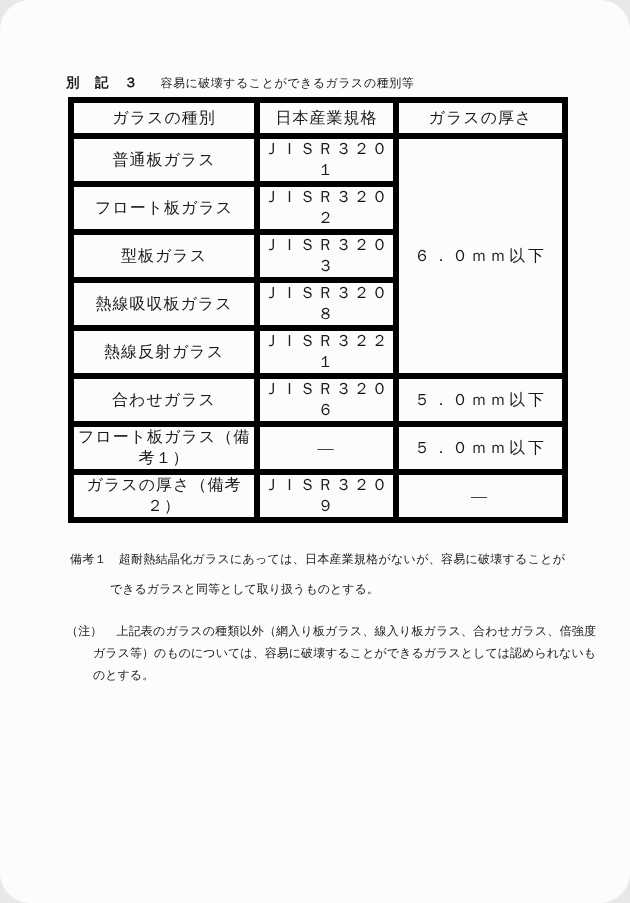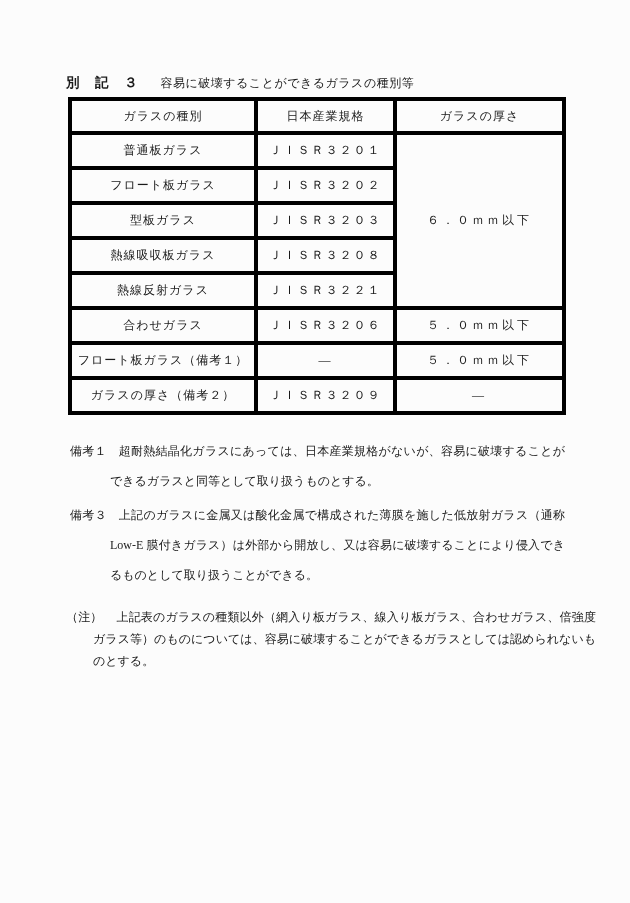--- a/index.html
+++ b/index.html
@@ -12,20 +12,21 @@
     width: 630px;
     height: 903px;
     margin: 0 auto;
     background: #fcfcfc;
     color: #1a1a1a;
     font-family: "Liberation Serif", "DejaVu Serif", serif;
     font-size: 12px;
     box-sizing: border-box;
     padding: 74px 62px 0 66px;
     overflow: hidden;
+    border-radius: 30px;
   }
   
   .doc-title {
     white-space: nowrap;
     height: 18px;
     line-height: 18px;
   }
   .title-label {
     font-weight: bold;
     font-size: 13.5px;
@@ -38,25 +39,25 @@
   }
   
   table.glass-table {
     border-collapse: collapse;
     table-layout: fixed;
     width: 498px;
     margin: 5px 0 0 2px;
     border: 2px solid #1a1a1a;
   }
   .glass-table th, .glass-table td {
-    border: 4px solid #000000;
+    border: 6px solid #000000;
     text-align: center;
     vertical-align: middle;
     font-weight: normal;
-    font-size: 12px;
+    font-size: 16px;
     padding: 0;
     height: 31px;
     letter-spacing: 1px;
   }
   .glass-table thead th {
     border-bottom: 2px solid #1a1a1a;
     height: 30px;
   }
   .glass-table .col-type  { width: 186px; }
   .glass-table .col-jis   { width: 139px; }
@@ -149,22 +150,19 @@
         <td class="jis">ＪＩＳＲ３２０９</td>
         <td class="thick">―</td>
       </tr>
     </tbody>
   </table>
 
   <div class="notes">
     <p class="note">
       <span class="note-label">備考１</span><span>超耐熱結晶化ガラスにあっては、日本産業規格がないが、容易に破壊することができるガラスと同等として取り扱うものとする。</span>
     </p>
-    <p class="note">
-      <span class="note-label">備考３</span><span>上記のガラスに金属又は酸化金属で構成された薄膜を施した低放射ガラス（通称 Low-E 膜付きガラス）は外部から開放し、又は容易に破壊することにより侵入できるものとして取り扱うことができる。</span>
-    </p>
   </div>
 
   <p class="annotation">
     <span class="note-label">（注）</span><span>上記表のガラスの種類以外（網入り板ガラス、線入り板ガラス、合わせガラス、倍強度ガラス等）のものについては、容易に破壊することができるガラスとしては認められないものとする。</span>
   </p>
 
 </div>
 
 </body></html>

